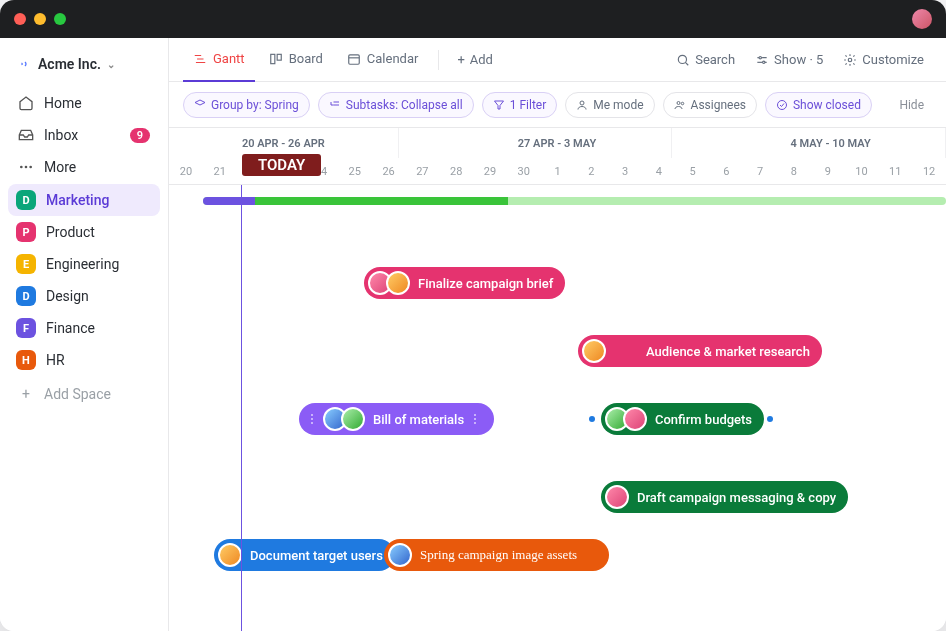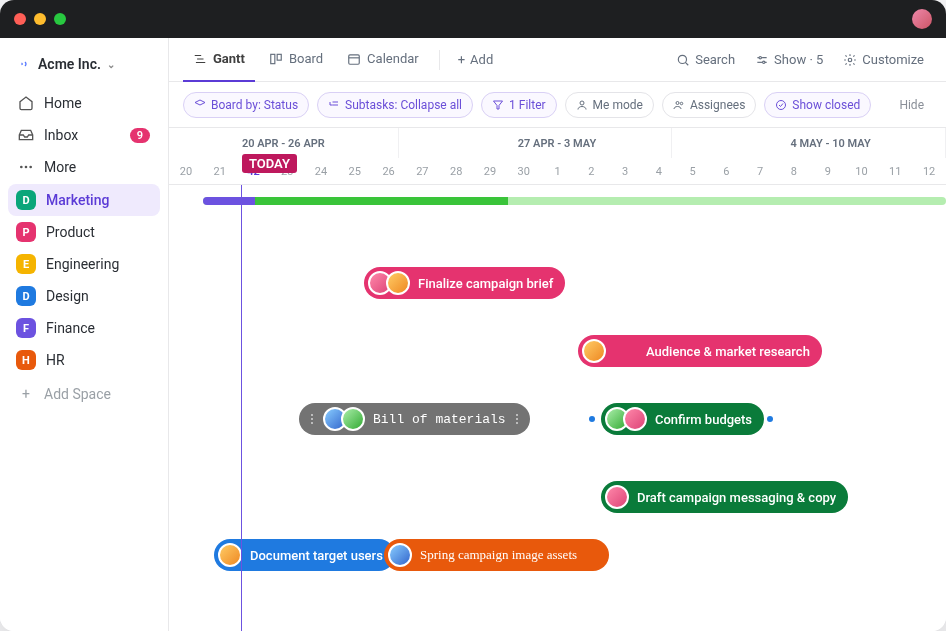--- a/index.html
+++ b/index.html
@@ -20,49 +20,49 @@
 .nav-item .ico { width: 16px; height: 16px; color: #555; display: flex; align-items: center; justify-content: center; }
 .badge { margin-left: auto; background: #e5336f; color: #fff; font-size: 11px; font-weight: 600; border-radius: 10px; padding: 1px 7px; }
 .section-label { font-size: 12px; color: #9aa0a6; padding: 14px 10px 6px; }
 .space-item { display: flex; align-items: center; gap: 10px; padding: 6px 8px; border-radius: 8px; font-size: 14px; color: #2a2e34; cursor: pointer; }
 .space-item.active { background: #efeafd; color: #5b3bd6; font-weight: 500; }
 .sq { width: 20px; height: 20px; border-radius: 6px; color: #fff; font-size: 11px; font-weight: 700; display: flex; align-items: center; justify-content: center; }
 .add-space { display: flex; align-items: center; gap: 10px; padding: 8px 10px; font-size: 14px; color: #9aa0a6; cursor: pointer; }
 .main { flex: 1; display: flex; flex-direction: column; overflow: hidden; }
 .toolbar { height: 44px; border-bottom: 1px solid #e8e8ea; display: flex; align-items: center; padding: 0 14px; gap: 4px; }
 .view-tab { display: flex; align-items: center; gap: 6px; padding: 0 10px; height: 44px; font-size: 13px; color: #656f7d; cursor: pointer; border-bottom: 2px solid transparent; }
-.view-tab.active { color: #404040; border-bottom-color: #5b3bd6; font-weight: 700; }
+.view-tab.active { color: #ef4444; border-bottom-color: #5b3bd6; font-weight: 400; }
 .view-tab .ico, .tb-btn .ico { width: 14px; height: 14px; display: flex; }
 .tb-sep { width: 1px; height: 20px; background: #e8e8ea; margin: 0 6px; }
 .tb-btn { display: flex; align-items: center; gap: 5px; padding: 5px 8px; font-size: 13px; color: #656f7d; cursor: pointer; border-radius: 6px; }
 .toolbar .spacer { flex: 1; }
 .filterbar { height: 46px; border-bottom: 1px solid #e8e8ea; display: flex; align-items: center; padding: 0 14px; gap: 8px; }
 .pill { display: flex; align-items: center; gap: 5px; padding: 5px 10px; border: 1px solid #e4e4e8; border-radius: 16px; font-size: 12px; color: #656f7d; cursor: pointer; }
 .pill.purple { border-color: #d9d0f5; color: #6b4fd8; background: #faf8ff; }
 .pill .ico { width: 12px; height: 12px; }
 .filterbar .spacer { flex: 1; }
 .hide-btn { font-size: 12px; color: #8a8f98; cursor: pointer; padding: 4px 8px; }
 .timeline-head { border-bottom: 1px solid #e8e8ea; }
 .week-row { display: flex; height: 30px; gap: 44px; }
 .week-cell { flex: 1; text-align: center; font-size: 11px; font-weight: 600; color: #656f7d; display: flex; align-items: center; justify-content: center; border-right: 1px solid #f0f0f2; }
 .day-row { display: flex; height: 26px; position: relative; }
 .day-cell { width: 34.3px; text-align: center; font-size: 11px; color: #9aa0a6; display: flex; align-items: center; justify-content: center; }
 .day-cell.today { color: #5b3bd6; font-weight: 600; }
-.today-label { position: absolute; left: 73px; top: 26px; background: #be185d; color: #fff; font-size: 13px; font-weight: 600; padding: 2px 7px; border-radius: 3px; text-transform: uppercase; z-index: 5; }
+.today-label { position: absolute; left: 73px; top: 26px; background: #7f1d1d; color: #fff; font-size: 15px; font-weight: 600; padding: 2px 16px; border-radius: 3px; text-transform: uppercase; z-index: 5; }
 .gantt-area { flex: 1; position: relative; overflow: hidden; }
 .today-line { position: absolute; left: 72px; top: 0; bottom: 0; width: 1px; background: #6c52e0; z-index: 3; }
 .progress-bar { position: absolute; left: 34px; right: 0; top: 12px; height: 8px; border-radius: 4px; background: #b5edb0; overflow: hidden; }
 .progress-fill1 { position: absolute; left: 0; width: 7%; height: 100%; background: #6c52e0; }
 .progress-fill2 { position: absolute; left: 7%; width: 34%; height: 100%; background: #3ac43a; }
 .task { position: absolute; height: 32px; border-radius: 16px; display: flex; align-items: center; padding: 0 12px 0 4px; gap: 8px; color: #fff; font-size: 13px; font-weight: 500; white-space: nowrap; cursor: pointer; }
 .task .avs { display: flex; }
 .task .av { width: 24px; height: 24px; border-radius: 50%; border: 2px solid currentColor; margin-left: -6px; background: #ddd; }
 .task .av:first-child { margin-left: 0; }
 .task.pink { background: #e5336f; }
-.task.purple { background: #737373; font-family: Liberation Mono, monospace; }
+.task.purple { background: #8b5cf6; }
 .task.green { background: #0a7b3a; }
 .task.blue { background: #1f7ae0; text-align: right; }
 .task.orange { background: #e8590c; }
 .task.has-handle { padding-left: 10px; padding-right: 10px; }
 .handle { width: 6px; display: flex; flex-direction: column; gap: 2px; align-items: center; }
 .handle span { width: 2px; height: 2px; background: rgba(255,255,255,.7); border-radius: 50%; }
 .conn-dot { position: absolute; width: 6px; height: 6px; border-radius: 50%; background: #1f7ae0; }
 svg { display: block; }
 </style>
 </head>
@@ -220,21 +220,21 @@
         </div>
       </div>
 
       <div class="filterbar">
         <div class="pill purple">
           <span class="ico">
               <svg viewBox="0 0 24 24" width="12" height="12" fill="none" stroke="currentColor" stroke-width="2">
                 <polygon points="12 2 2 7 12 12 22 7 12 2"></polygon>
               </svg>
             </span>
-          <span>Board by: Status</span>
+          <span>Group by: Spring</span>
         </div>
         <div class="pill purple">
           <span class="ico">
               <svg viewBox="0 0 24 24" width="12" height="12" fill="none" stroke="currentColor" stroke-width="2">
                 <path d="M9 6h11M9 12h11M4 6v6h5"></path>
               </svg>
             </span>
           <span>Subtasks: Collapse all</span>
         </div>
         <div class="pill purple">

